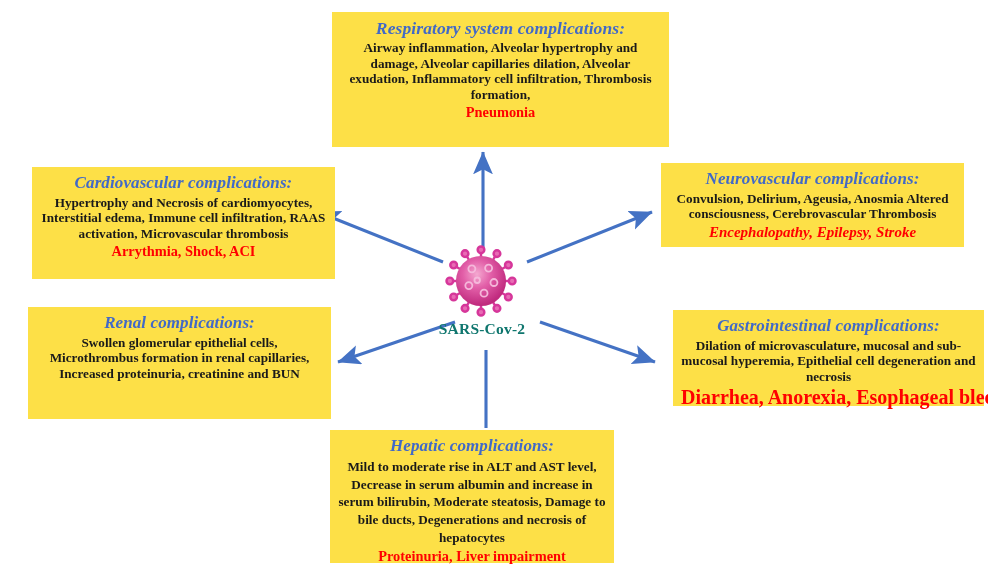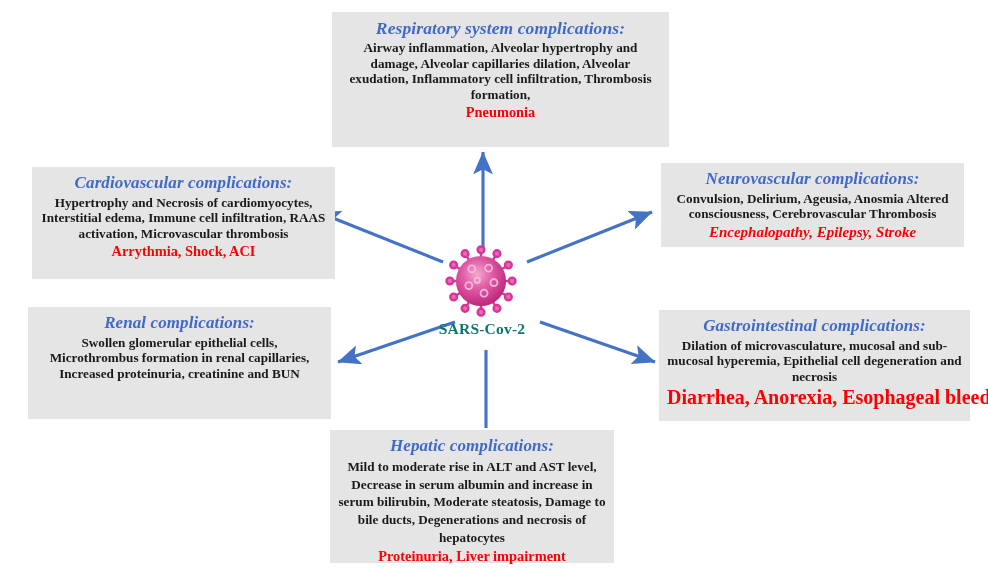--- a/index.html
+++ b/index.html
@@ -28,21 +28,21 @@
     left: 0; top: 0;
     width: 988px;
     height: 581px;
     pointer-events: none;
   }
 
   
   .box {
     position: absolute;
     box-sizing: border-box;
-    background: #e5e5e5;
+    background: #fde047;
     text-align: center;
     padding: 6px 8px 8px 8px;
     line-height: 1.17;
   }
   .box-title {
     font-style: italic;
     font-weight: bold;
     color: #4169c8;
     font-size: 17px;
     letter-spacing: 0.1px;
@@ -61,21 +61,21 @@
     font-size: 14.4px;
     margin-top: 2px;
     white-space: nowrap;
   }
 
   
   #box-respiratory   { left: 332px; top: 12px;  width: 337px; height: 135px; }
   #box-cardiovascular{ left: 32px;  top: 167px; width: 303px; height: 112px; }
   #box-neurovascular { left: 661px; top: 163px; width: 303px; height: 84px; }
   #box-renal         { left: 28px;  top: 307px; width: 303px; height: 112px; }
-  #box-gastrointestinal { left: 659px; top: 310px; width: 311px; height: 111px; }
+  #box-gastrointestinal { left: 673px; top: 310px; width: 311px; height: 96px; }
   #box-hepatic       { left: 330px; top: 430px; width: 284px; height: 133px; }
 
   #box-respiratory .box-title { font-size: 17.5px; }
   #box-hepatic .box-body { line-height: 1.34; }
   #box-gastrointestinal .box-outcome { font-size: 20px; }
   #box-neurovascular .box-outcome { font-size: 15px; font-style: italic; }
 
   
   #virus {
     position: absolute;

